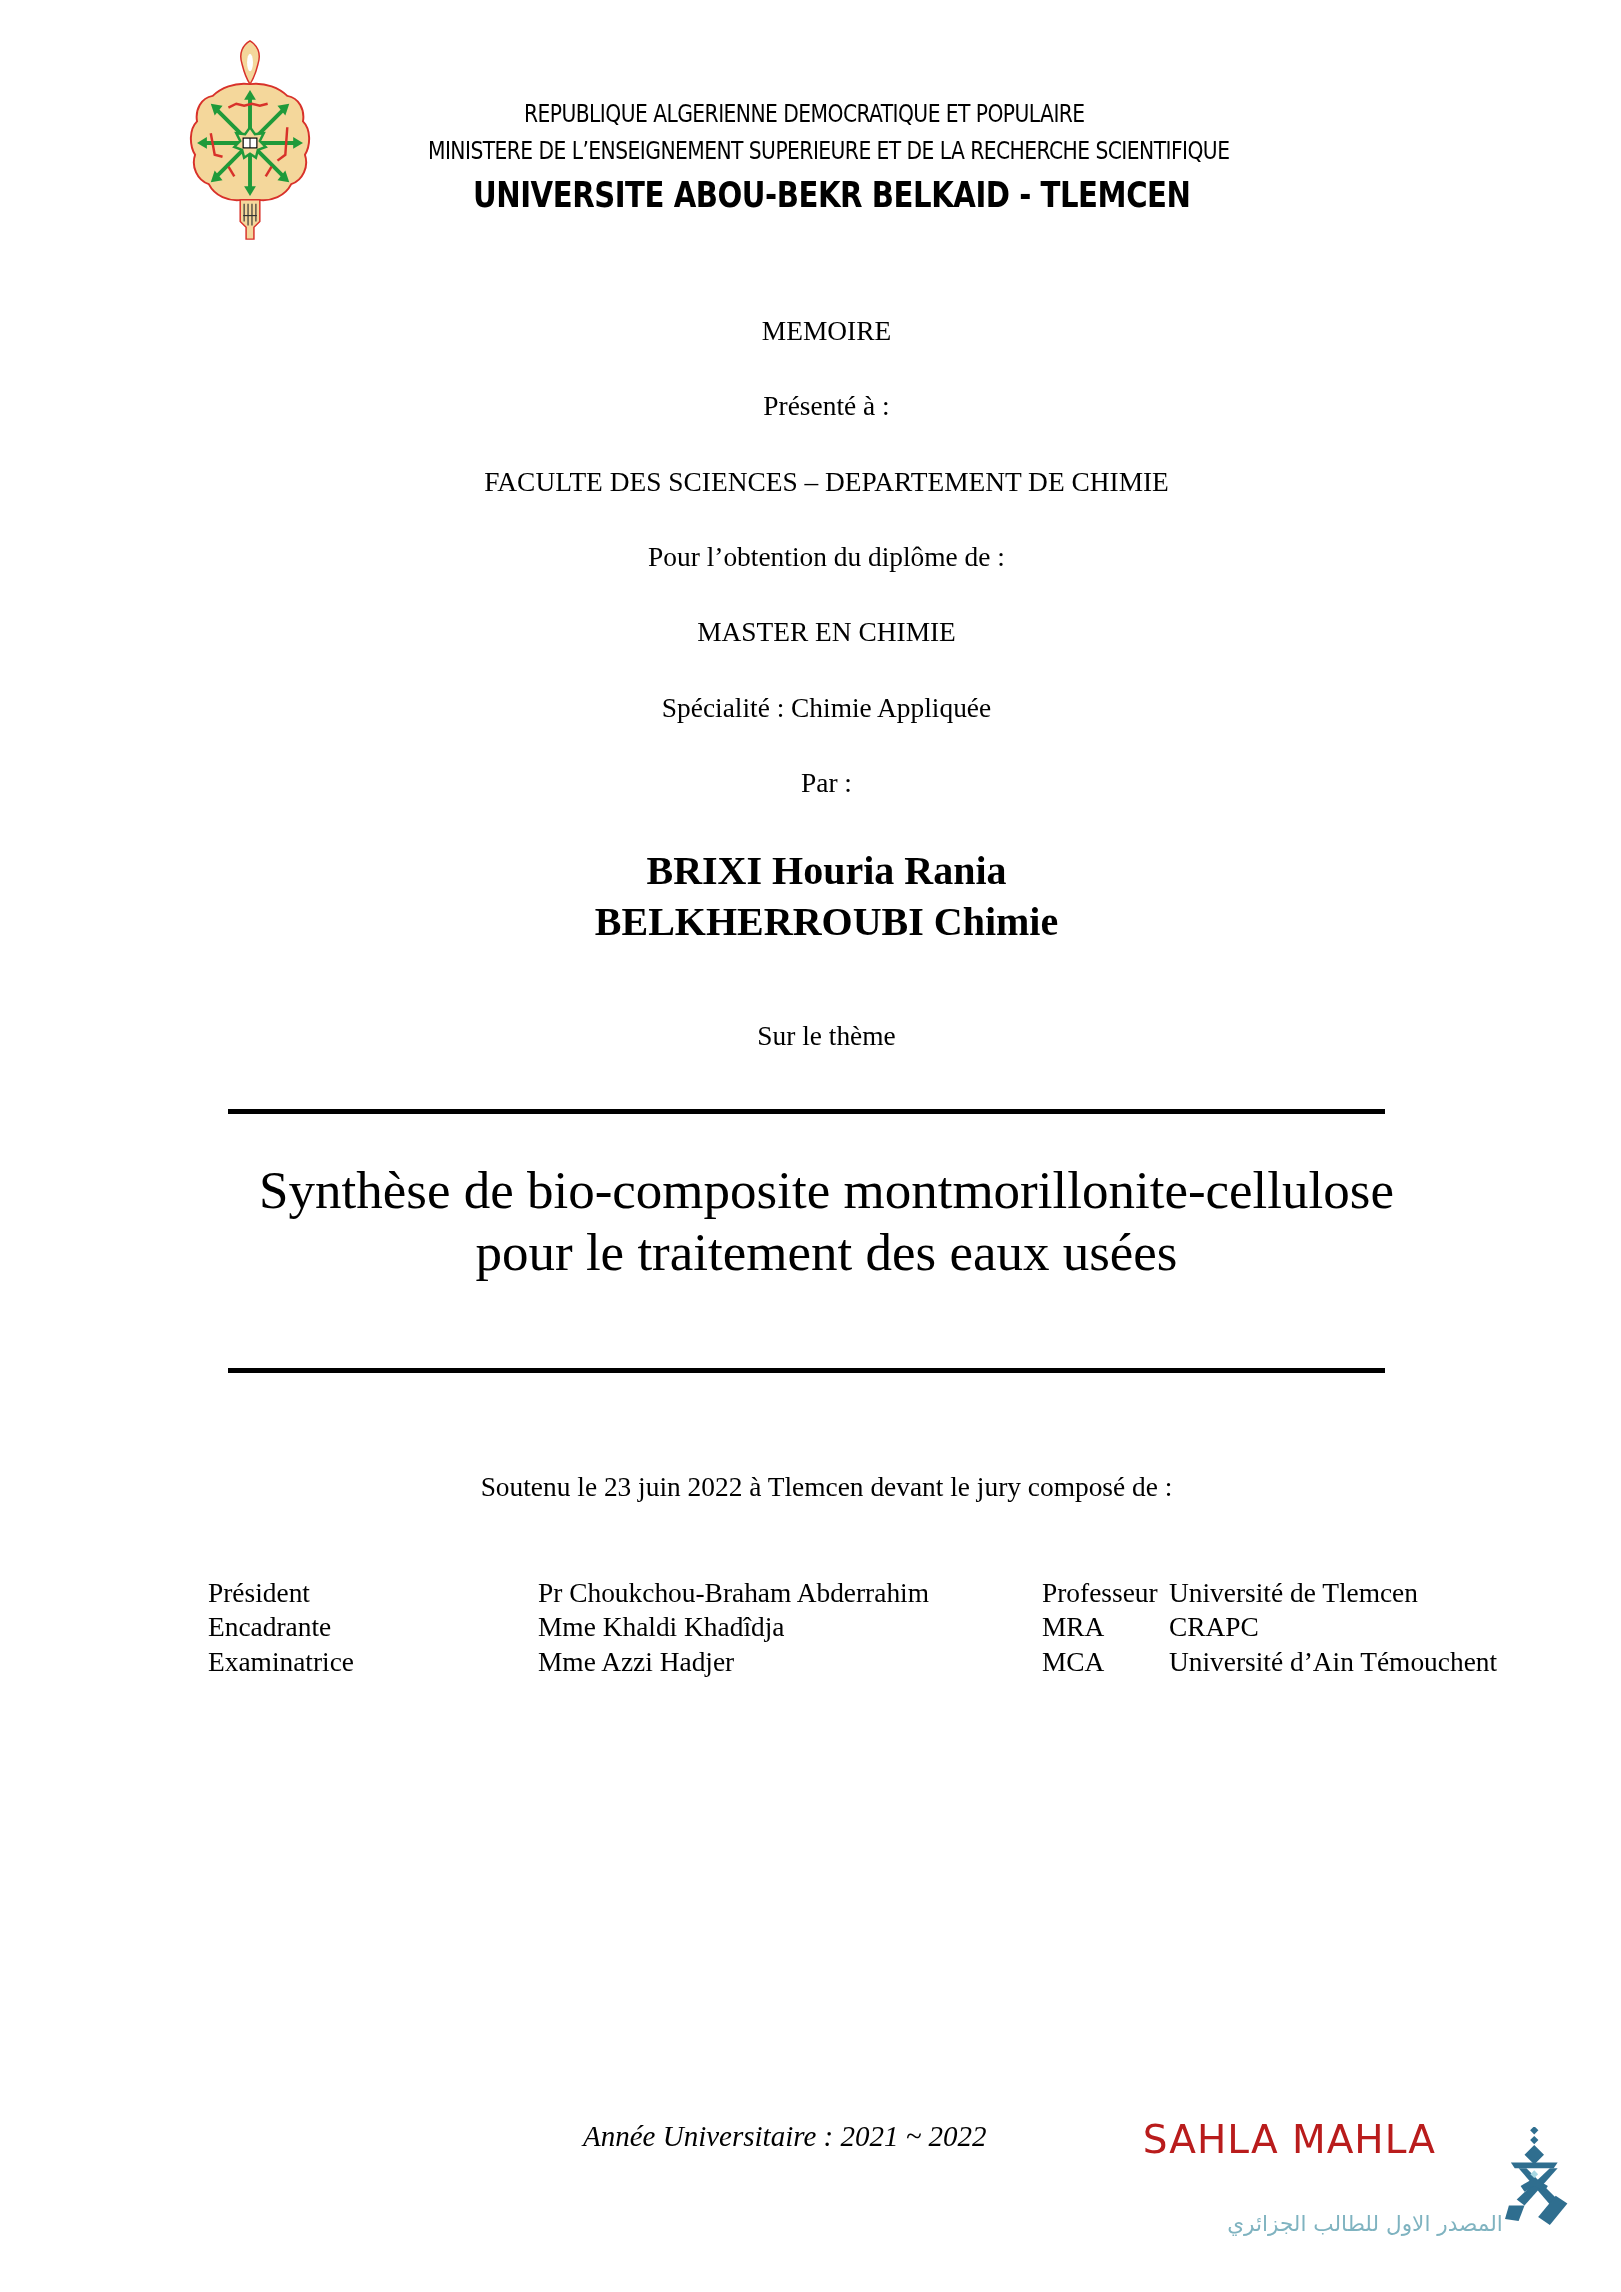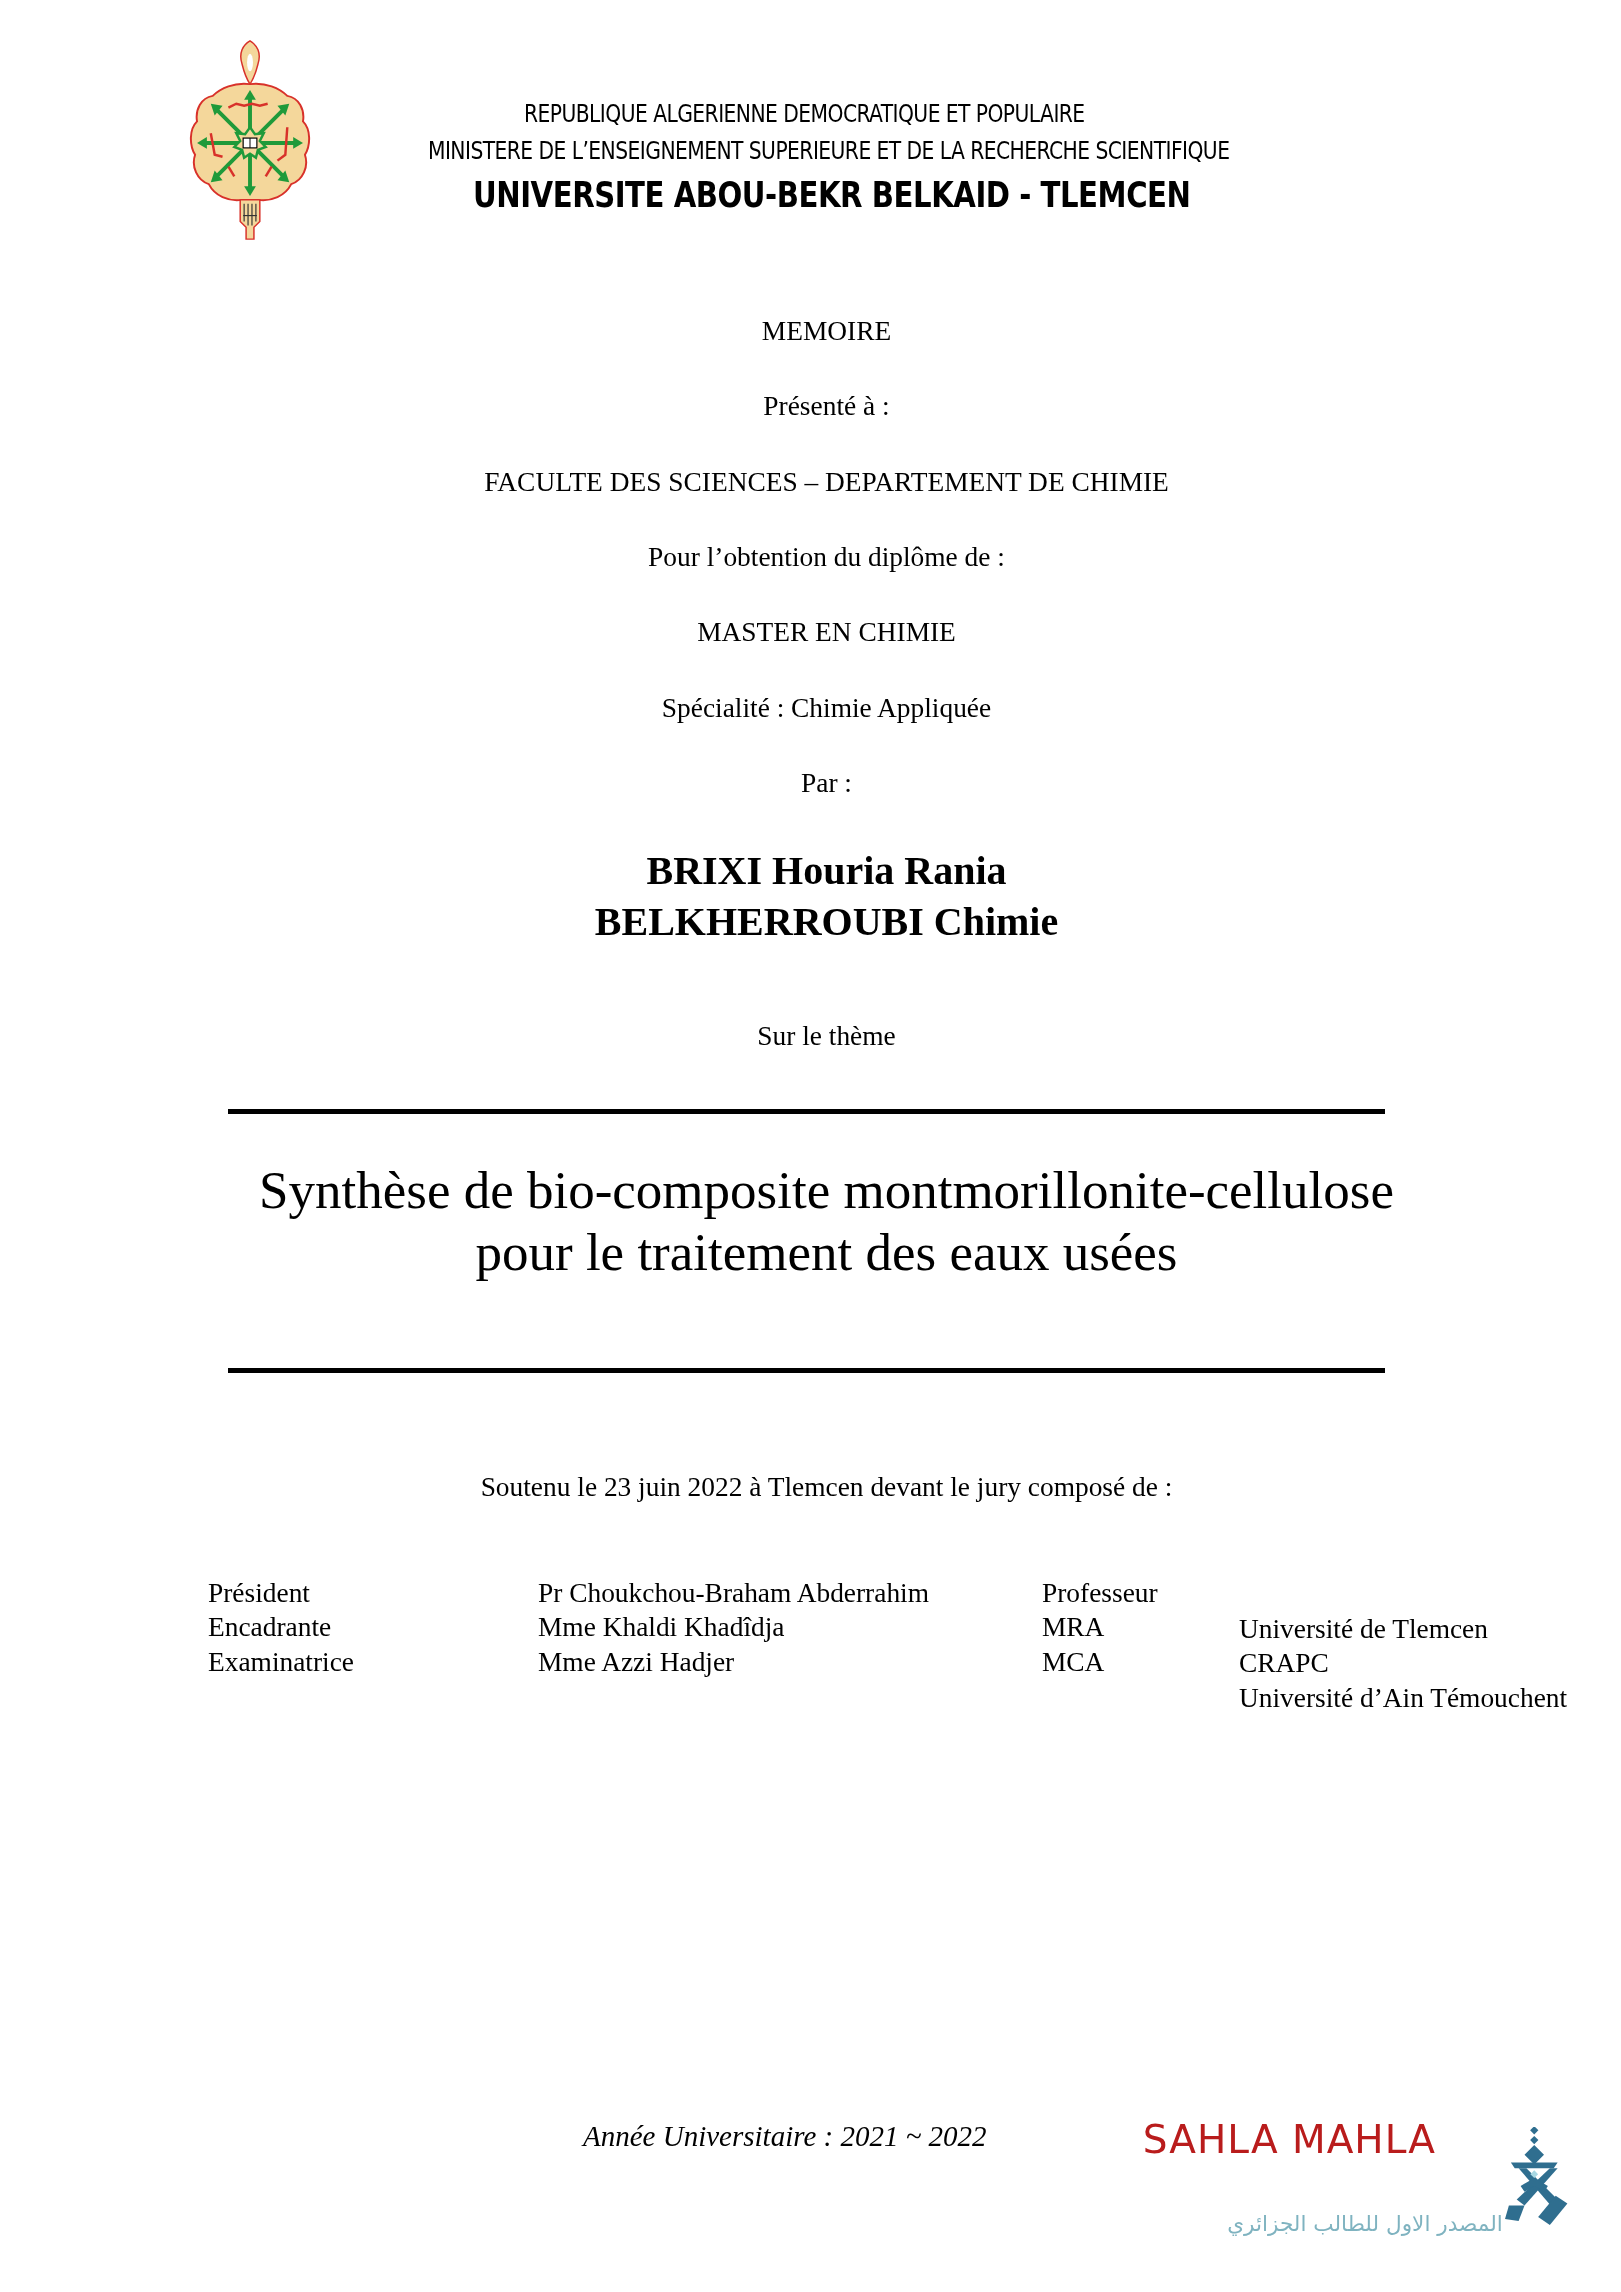--- a/index.html
+++ b/index.html
@@ -11,21 +11,21 @@
     .hdr1 { left: 524px; top: 99px; font-size: 24.5px; letter-spacing: -0.6px; transform: scaleX(0.92); transform-origin: left; }
     .hdr2 { left: 428px; top: 136px; font-size: 24.5px; letter-spacing: -0.6px; transform: scaleX(0.92); transform-origin: left; }
     .hdr3 { left: 473px; top: 174px; font-size: 36px; font-weight: bold; letter-spacing: -0.5px; transform: scaleX(0.9); transform-origin: left; }
     .t26 { font-size: 27.4px; }
     .names { font-size: 40px; font-weight: bold; line-height: 51px; }
     .title { font-size: 53px; line-height: 63px; }
     .rule { position: absolute; left: 228px; width: 1157px; height: 4.9px; background: #000; }
     .jury { position: absolute; left: 0; top: 1578px; width: 1621px; }
     .jrow { position: absolute; height: 33px; font-size: 27.4px; white-space: nowrap; }
     .jc { position: absolute; top: 0; }
-    .c1 { left: 208px; } .c2 { left: 538px; } .c3 { left: 1042px; } .c4 { left: 1239px; margin-top: 36px; }
+    .c1 { left: 208px; } .c2 { left: 538px; } .c3 { left: 1042px; } .c4 { left: 1169px; }
     .footer-year { position: absolute; top: 2120px; left: 583px; font-size: 29px; font-style: italic; white-space: nowrap; }
     .wm { position: absolute; left: 1135px; top: 2117px; width: 461px; height: 118px; }
     .wm-text { position: absolute; left: 7.8px; top: 0px; font-family: "DejaVu Sans", "Liberation Sans", sans-serif;
                font-size: 39px; color: #b91c1c; letter-spacing: 1px; white-space: nowrap; }
     .wm-sub { position: absolute; left: 9.8px; top: 57px; font-family: "DejaVu Sans", sans-serif; font-size: 21.6px;
               color: #7fb3c0; direction: rtl; white-space: nowrap; width: 358px; text-align: right; margin-top: 37px; }
     .wm-icon { position: absolute; left: 370px; top: 9.8px; width: 78px; height: 108px; }
     .logo { position: absolute; left: 189px; top: 39px; width: 123px; height: 206px; }
   </style>
 </head>

